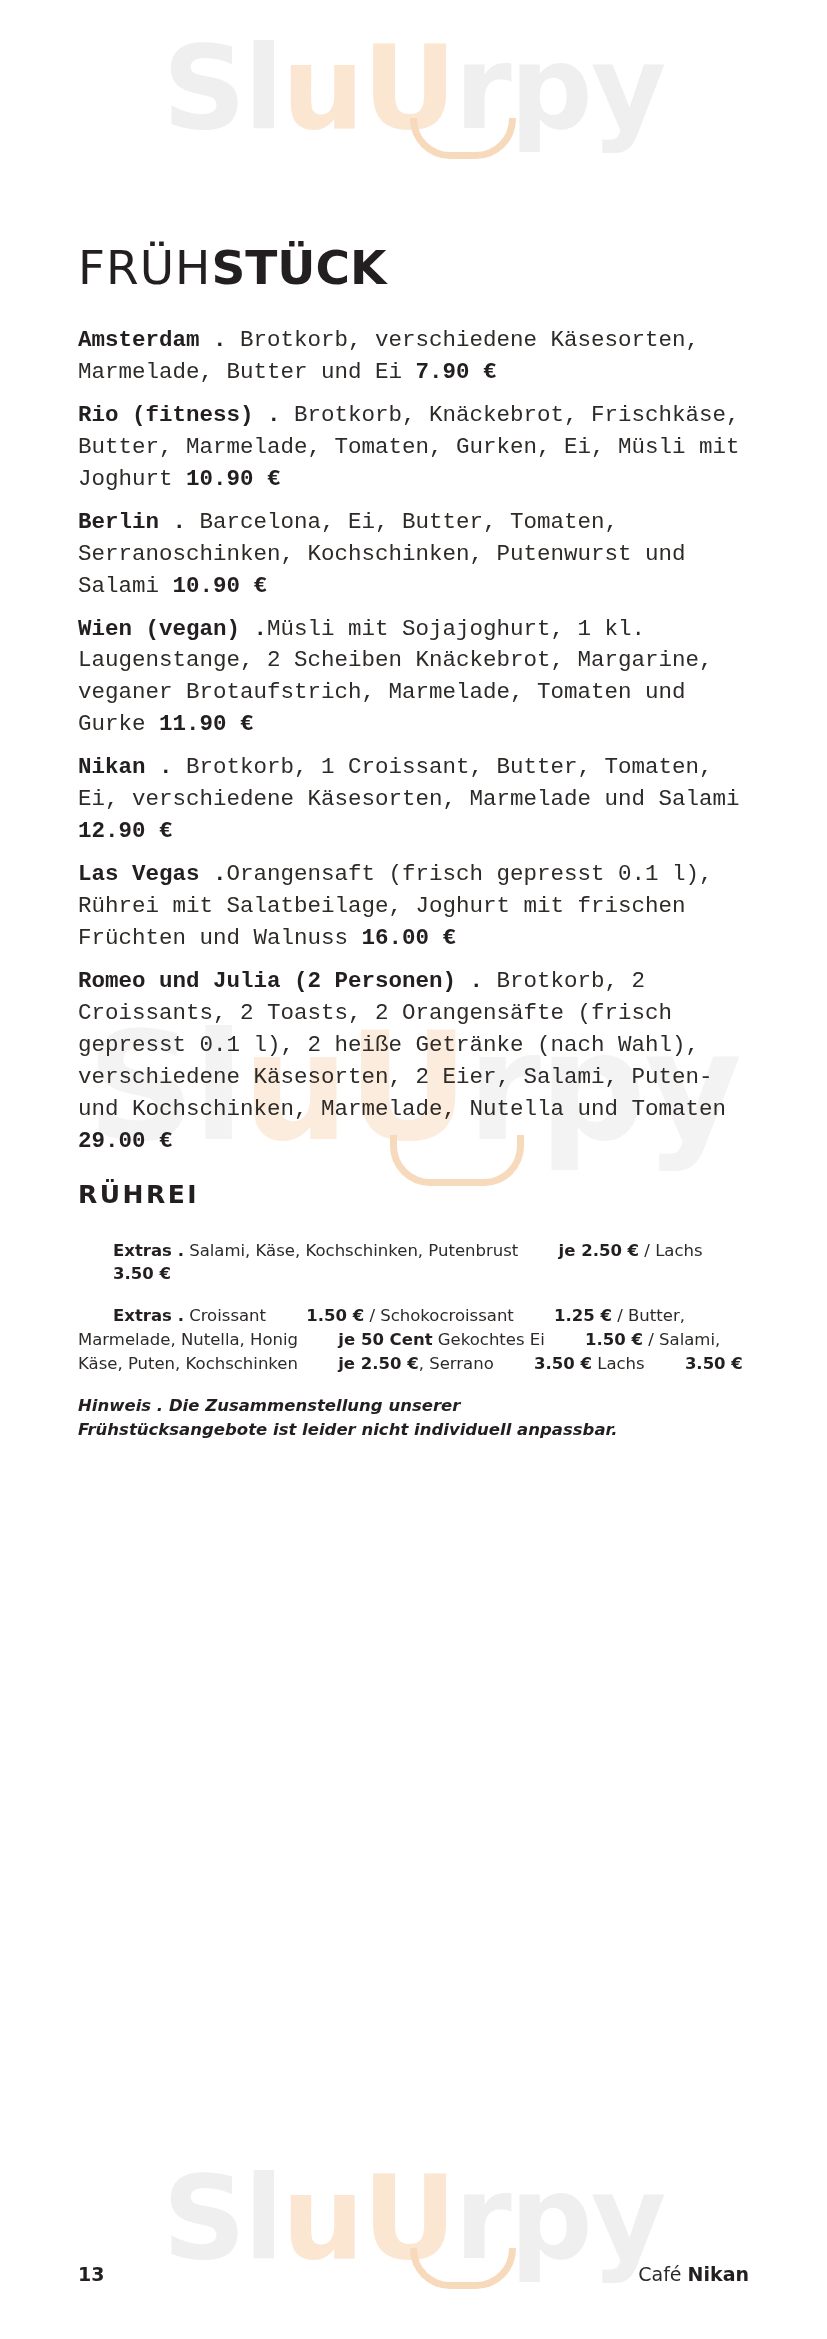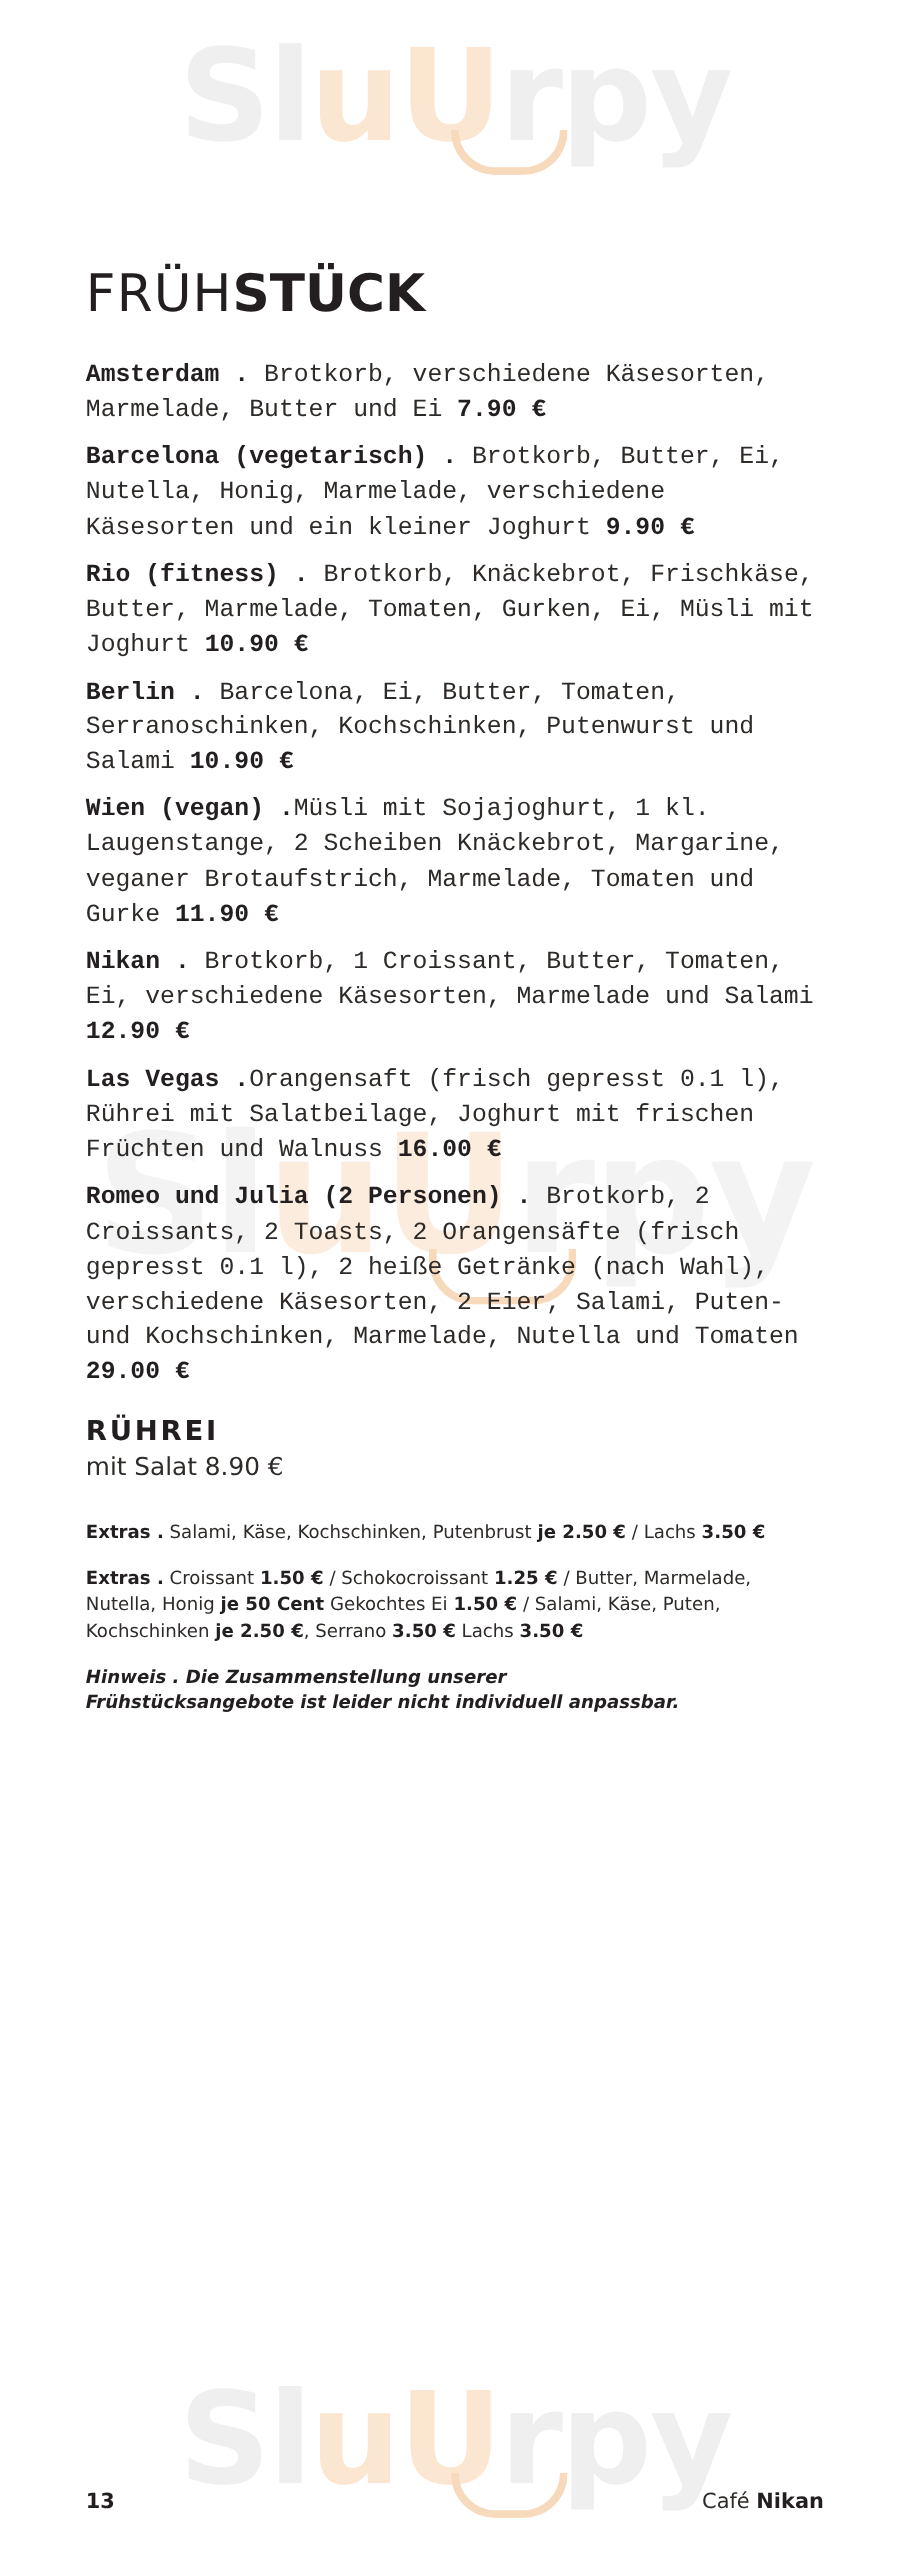--- a/index.html
+++ b/index.html
@@ -110,21 +110,21 @@
     color: #2d2a28;
   }
 
   .extras {
     margin-top: 30px;
     font-size: 16.5px;
     line-height: 1.45;
     color: #2d2a28;
   }
   .extras p { margin: 0 0 18px 0; }
-  .extras b { color: #231f20; }
+  .extras b { color: #231f20; margin-left: 35px; }
 
   .notice {
     margin-top: 8px;
     font-size: 16.5px;
     line-height: 1.45;
     font-weight: bold;
     color: #231f20;
     max-width: 560px;
     font-style: italic;
   }
@@ -174,23 +174,20 @@
     <span>FRÜH</span><span class="bold">STÜCK</span>
   </h1>
 
 
   <div class="items">
 
     <div class="item">
       <span class="name">Amsterdam .</span><span> Brotkorb, verschiedene Käsesorten, Marmelade, Butter und Ei </span><span class="price">7.90 €</span>
     </div>
 
-    <div class="item">
-      <span class="name">Barcelona (vegetarisch) .</span><span> Brotkorb, Butter, Ei, Nutella, Honig, Marmelade, verschiedene Käsesorten und ein kleiner Joghurt </span><span class="price">9.90 €</span>
-    </div>
 
     <div class="item">
       <span class="name">Rio (fitness) .</span><span> Brotkorb, Knäckebrot, Frischkäse, Butter, Marmelade, Tomaten, Gurken, Ei, Müsli mit Joghurt </span><span class="price">10.90 €</span>
     </div>
 
     <div class="item">
       <span class="name">Berlin .</span><span> Barcelona, Ei, Butter, Tomaten, Serranoschinken, Kochschinken, Putenwurst und Salami  </span><span class="price">10.90 €</span>
     </div>
 
     <div class="item">
@@ -206,23 +203,20 @@
     </div>
 
     <div class="item">
       <span class="name">Romeo und Julia (2 Personen) .</span><span> Brotkorb, 2 Croissants, 2 Toasts, 2 Orangensäfte (frisch gepresst 0.1 l), 2 heiße Getränke (nach Wahl), verschiedene Käsesorten, 2 Eier, Salami, Puten- und Kochschinken, Marmelade, Nutella und Tomaten </span><span class="price">29.00 €</span>
     </div>
 
   </div>
 
   <div class="ruhrei-block">
     <div class="ruhrei-title">RÜHREI</div>
-    <div class="ruhrei-line">
-      <span>mit Salat </span><span class="price">8.90 €</span>
-    </div>
   </div>
 
   <div class="extras">
     <p>
       <b>Extras .</b><span> Salami, Käse, Kochschinken, Putenbrust </span><b>je 2.50 €</b><span> / Lachs </span><b>3.50 €</b>
     </p>
     <p>
       <b>Extras .</b><span> Croissant </span><b>1.50 €</b><span> / Schokocroissant </span><b>1.25 €</b><span> / Butter, Marmelade, Nutella, Honig </span><b>je 50 Cent</b><span> Gekochtes Ei </span><b>1.50 €</b><span> / Salami, Käse, Puten, Kochschinken </span><b>je 2.50 €</b><span>, Serrano </span><b>3.50 €</b><span> Lachs </span><b>3.50 €</b>
     </p>
   </div>

